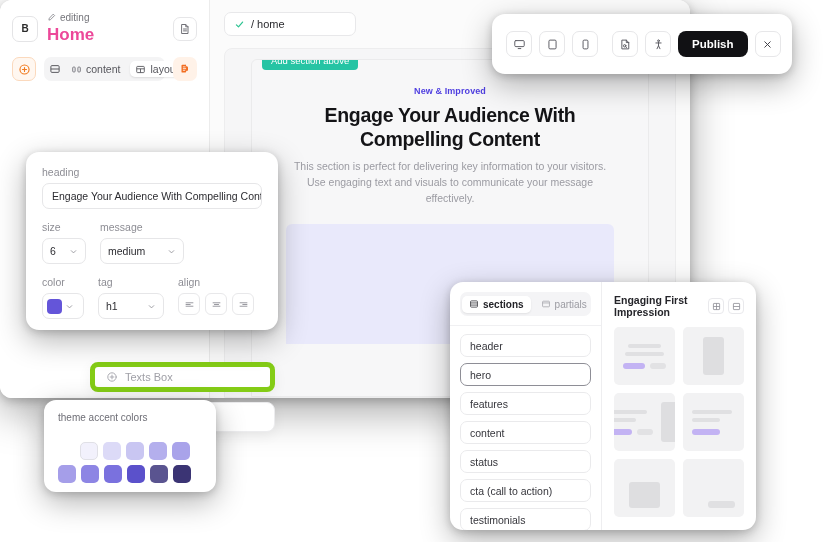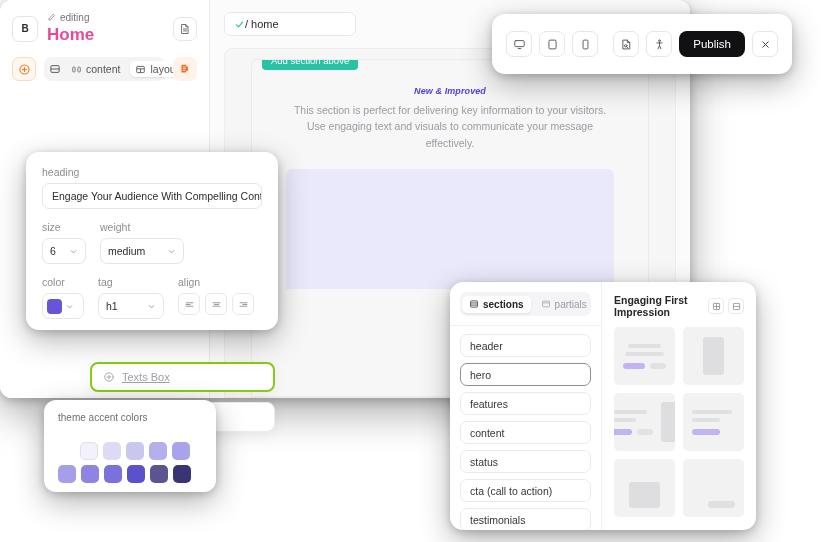--- a/index.html
+++ b/index.html
@@ -61,37 +61,37 @@
   .seg-item.active { background:#ffffff; box-shadow:0 1px 2px rgba(0,0,0,.10); }
   .orange-btn {
     width:24px; height:24px; border-radius:7px; background:#fff2e8;
     display:flex; align-items:center; justify-content:center; flex:none;
   }
 
   
   #canvas-side { flex:1; background:#fbfbfb; padding:12px 14px 0 14px; display:flex; flex-direction:column; min-width:0; }
   .url-pill {
     width: 132px; height:24px; background:#fff; border:1px solid #e8e8ea; border-radius:7px;
-    display:flex; align-items:center; padding:0 9px; flex:none;
+    display:flex; align-items:center; gap:6px; padding:0 9px; flex:none;
   }
   .url-pill .path { font-size:11px; color:#2a2a2e; }
   .frame-outer {
     margin-top: 12px; flex:1; background:#f6f6f7; border:1px solid #ededee;
     border-radius: 8px 8px 0 0; padding: 10px 26px 0 26px; min-height:0;
   }
   .frame-inner {
     height:100%; background:#f7f7f8; border:1px solid #ebebec;
     border-radius:6px 6px 0 0; position:relative; padding: 26px 34px 0 34px; overflow:hidden;
   }
   .add-above {
     position:absolute; left:10px; top:-9px;
     background:#26c4a4; color:#fff; font-size:9.5px; font-weight:500;
     padding:4px 9px; border-radius:4px; white-space:nowrap;
   }
-  .eyebrow { text-align:center; font-size:9px; font-weight:700; color:#4f3fe0; letter-spacing:.1px;font-style:italic; }
+  .eyebrow { text-align:center; font-size:9px; font-weight:700; color:#4f3fe0; letter-spacing:.1px; }
   .hero-h1 {
     text-align:center; font-size:19.5px; font-weight:700; color:#141417;
     line-height:1.22; margin-top:8px; letter-spacing:-.3px;
   }
   .hero-p {
     text-align:center; font-size:10.5px; color:#9b9ba2; line-height:1.55;
     margin: 6px auto 0 auto; max-width: 345px;
   }
   .hero-block {
     margin-top: 18px; height: 120px; background:#e9e9fb;
@@ -103,21 +103,21 @@
     left: 492px; top: 14px; width: 300px; height: 60px;
     border-radius: 13px;
     display:flex; align-items:center; gap:7px; padding: 0 14px;
   }
   .tb-btn {
     width:26px; height:26px; border:1px solid #e7e7e9; border-radius:7px; background:#fff;
     display:flex; align-items:center; justify-content:center; flex:none;
   }
   .tb-gap { flex:1; }
   .publish-btn {
-    background:#111114; color:#fff; font-size:11.5px; font-weight:400;
+    background:#111114; color:#fff; font-size:11.5px; font-weight:700;
     padding: 7px 14px; border-radius:8px; white-space:nowrap;
   }
 
   
   #heading-panel {
     left: 26px; top: 152px; width: 252px; height: 178px;
     border-radius: 13px; padding: 14px 16px;
   }
   .field-label { font-size:10.5px; color:#8d8d94; margin-bottom:5px; }
   .text-input {
@@ -141,24 +141,24 @@
   .swatch { width:15px; height:15px; border-radius:4px; flex:none; }
   .align-group { display:flex; gap:5px; }
   .align-btn {
     width:22px; height:22px; border:1px solid #e8e8ea; border-radius:6px; background:#fff;
     display:flex; align-items:center; justify-content:center;
   }
 
   
   #texts-box {
     left: 90px; top: 362px; width: 185px; height: 30px;
-    border:2px solid #84cc16; border-radius:8px; background:#fff;
+    border:5px solid #84cc16; border-radius:8px; background:#fff;
     display:flex; align-items:center; gap:7px; padding: 0 11px;
     box-shadow: 0 4px 14px rgba(0,0,0,.06);
-    font-size:11px; color:#a0a0a7;text-decoration:underline;
+    font-size:11px; color:#a0a0a7;
   }
   #empty-input {
     left: 90px; top: 402px; width: 185px; height: 30px;
     border:1px solid #ececee; border-radius:8px; background:#fff;
     box-shadow: 0 4px 14px rgba(0,0,0,.05);
   }
 
   
   #theme-panel {
     left: 44px; top: 400px; width: 172px; height: 92px;
@@ -304,20 +304,24 @@
               <path d="M3.5 8.5l3 3 6-7"></path>
             </svg>
         </span>
         <span class="path">/ home</span>
       </div>
 
       <div class="frame-outer">
         <div class="frame-inner">
           <div class="add-above">Add section above</div>
           <div class="eyebrow">New &amp; Improved</div>
+          <div class="hero-h1">
+            <span>Engage Your Audience With</span><br>
+            <span>Compelling Content</span>
+          </div>
           <div class="hero-p">This section is perfect for delivering key information to your visitors. Use engaging text and visuals to communicate your message effectively.</div>
           <div class="hero-block"></div>
         </div>
       </div>
     </div>
   </div>
 
   <div class="card" id="toolbar">
     <div class="tb-btn">
       <span>
@@ -392,21 +396,21 @@
         <div class="select sel-size">
           <span>6</span>
           <span>
             <svg width="9" height="9" viewBox="0 0 16 16" fill="none" stroke="#8e8e95" stroke-width="1.5" stroke-linecap="round" stroke-linejoin="round">
                 <path d="M4 6.5l4 4 4-4"></path>
               </svg>
           </span>
         </div>
       </div>
       <div>
-        <div class="field-label">weight</div>
+        <div class="field-label">message</div>
         <div class="select sel-weight">
           <span>medium</span>
           <span>
             <svg width="9" height="9" viewBox="0 0 16 16" fill="none" stroke="#8e8e95" stroke-width="1.5" stroke-linecap="round" stroke-linejoin="round">
                 <path d="M4 6.5l4 4 4-4"></path>
               </svg>
           </span>
         </div>
       </div>
     </div>

